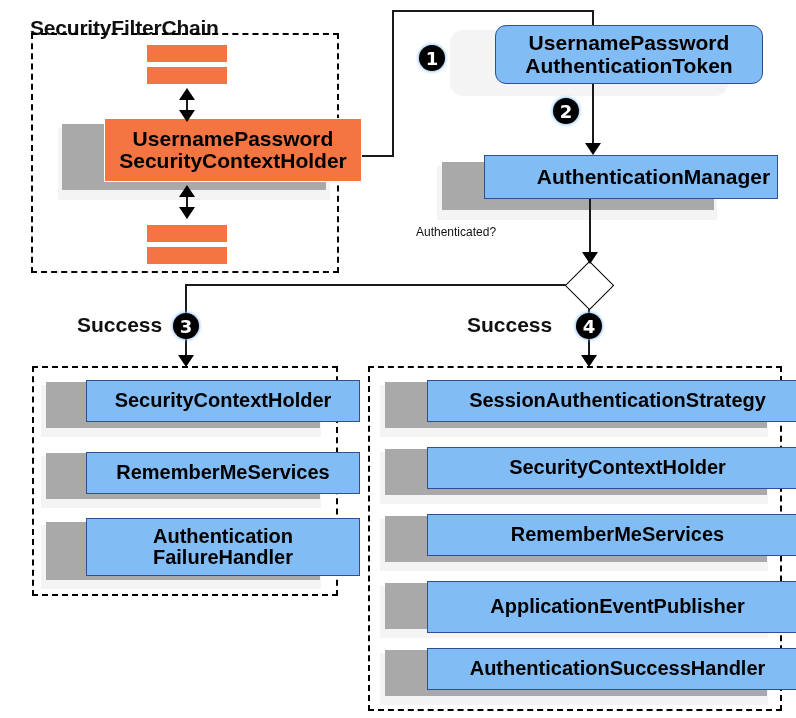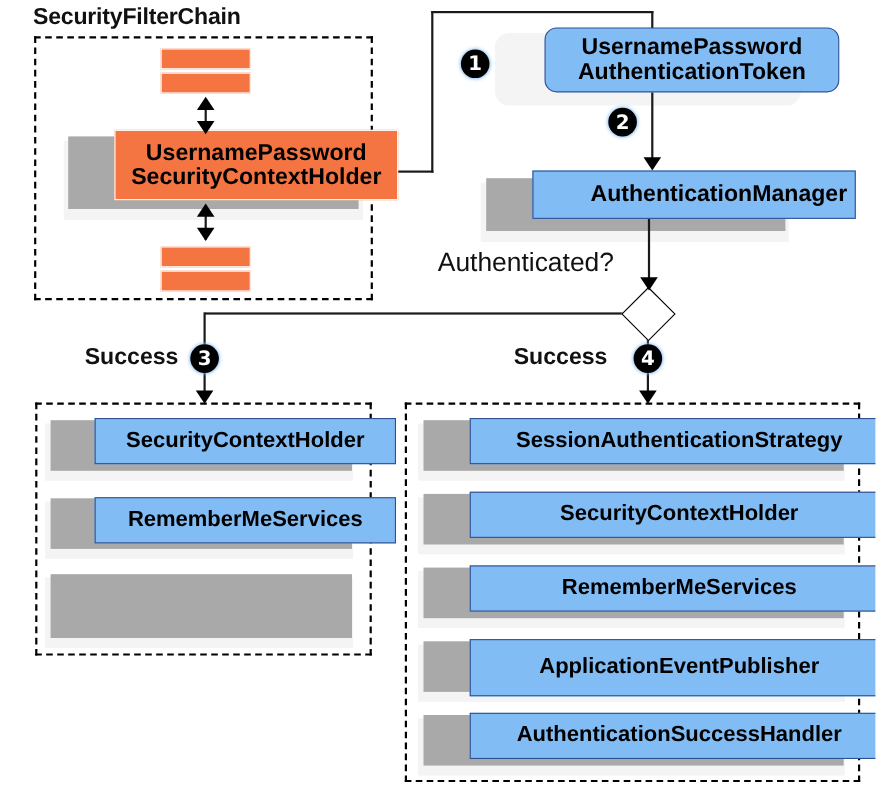--- a/index.html
+++ b/index.html
@@ -134,33 +134,34 @@
   .label {
     position: absolute;
     font-size: 21px;
     font-weight: bold;
     color: #111111;
     white-space: nowrap;
     z-index: 5;
   }
   .label-plain {
     position: absolute;
-    font-size: 24px;
+    font-size: 12px;
     font-weight: normal;
     color: #111111;
     white-space: nowrap;
     z-index: 5;
+    margin-left: 18px;
   }
 </style>
 </head>
 <body>
 
 <div id="canvas">
 
-  <div class="group-title" style="left:30px; top:4px;">SecurityFilterChain</div>
+  <div class="group-title" style="left:30px; top:16px;">SecurityFilterChain</div>
 
   <div class="group-box" style="left:31px; top:33px; width:308px; height:240px;"></div>
 
   <div class="strip" style="left:146px; top:44px; width:82px; height:19px;"></div>
   <div class="strip" style="left:146px; top:66px; width:82px; height:19px;"></div>
 
   <div class="line-v" style="left:186px; top:93px; height:28px;"></div>
   <div class="arrow-up" style="left:179px; top:88px;"></div>
   <div class="arrow-down" style="left:179px; top:110px;"></div>
 
@@ -233,20 +234,26 @@
   </div>
 
   <div class="shadow-light" style="left:41px; top:456px; width:280px; height:52px;"></div>
   <div class="shadow-dark" style="left:46px; top:453px; width:274px; height:46px;"></div>
   <div class="node node-blue" style="left:50px; top:452px; width:274px; height:42px; font-size:20px;">
     <span>RememberMeServices</span>
   </div>
 
   <div class="shadow-light" style="left:41px; top:525px; width:280px; height:64px;"></div>
   <div class="shadow-dark" style="left:46px; top:522px; width:274px; height:58px;"></div>
+  <div class="node node-blue" style="left:50px; top:518px; width:274px; height:58px; font-size:20px;">
+    <span>
+      <span>Authentication</span><br>
+      <span>FailureHandler</span>
+    </span>
+  </div>
 
   <div class="group-box" style="left:368px; top:366px; width:414px; height:345px;"></div>
 
   <div class="shadow-light" style="left:380px; top:385px; width:388px; height:52px;"></div>
   <div class="shadow-dark" style="left:385px; top:382px; width:382px; height:46px;"></div>
   <div class="node node-blue" style="left:391px; top:380px; width:381px; height:42px; font-size:20px;">
     <span>SessionAuthenticationStrategy</span>
   </div>
 
   <div class="shadow-light" style="left:380px; top:452px; width:388px; height:52px;"></div>

